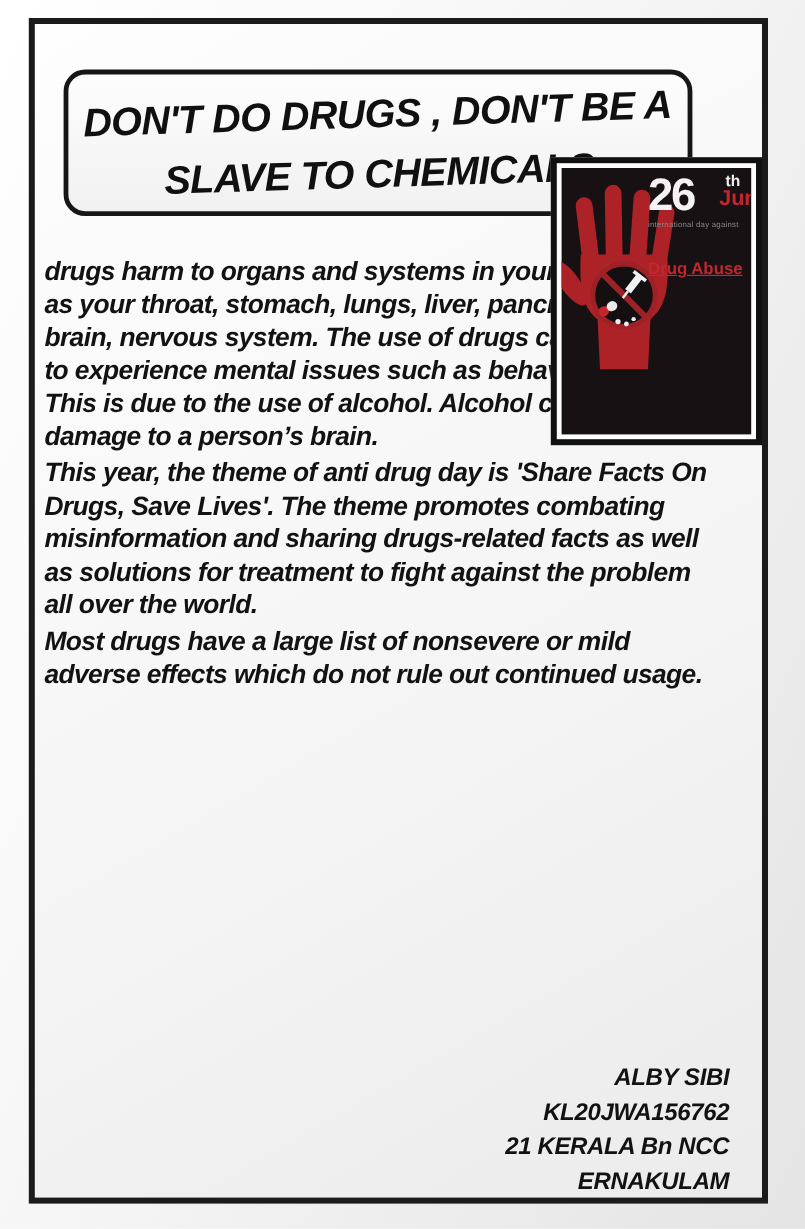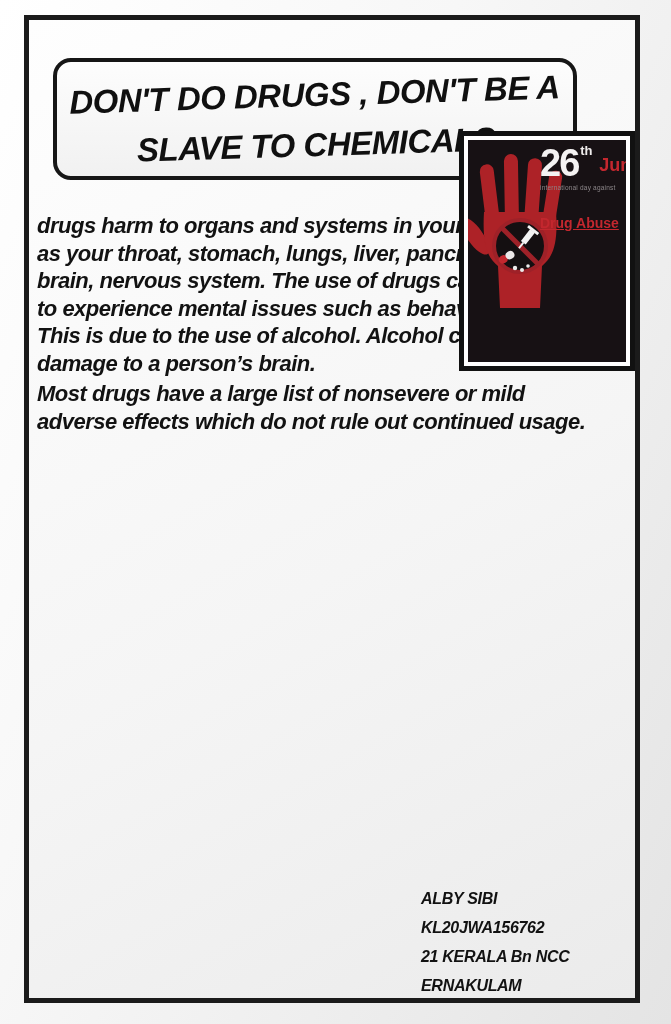--- a/index.html
+++ b/index.html
@@ -28,36 +28,36 @@
   .badge{
     position:absolute;left:430px;top:111px;width:176px;height:240px;
     border:5px solid #111;box-sizing:border-box;background:#ffffff;
     padding:4px;z-index:5;
   }
   .badge-inner{position:relative;width:100%;height:100%;background:#171114;overflow:hidden;}
   .hand-svg{position:absolute;left:-6px;top:12px;}
   .badge-text{position:absolute;left:72px;top:4px;color:#ffffff;}
   .b-row{display:flex;align-items:flex-start;line-height:1;}
   .b-day{font-size:38px;font-weight:bold;letter-spacing:-2px;color:#f4f2f2;}
-  .b-col{display:flex;flex-direction:column;margin-left:2px;}
+  .b-col{display:flex;flex-direction:column;margin-left:2px;text-align:center;}
   .b-th{font-size:13px;font-weight:bold;color:#efecec;line-height:1;}
   .b-month{font-size:18px;font-weight:bold;color:#c3272e;line-height:0.95;margin-top:0px;margin-left:19px;}
   .b-sub{font-size:6.5px;color:#8d878a;margin-top:2px;white-space:nowrap;letter-spacing:0.2px;}
   .b-title{font-size:14px;font-weight:bold;color:#c3272e;margin-top:24px;white-space:nowrap;text-decoration:underline;}
   .body-text{
     position:absolute;left:8px;top:192px;width:606px;
     font-weight:bold;font-style:italic;font-size:22px;line-height:27.5px;
     color:#121212;letter-spacing:-0.5px;
   }
   .para{white-space:pre;margin:0 0 3px 0;}
   .para.indent{text-indent:56px;}
   .signature{
     position:absolute;left:392px;top:864px;
-    font-weight:bold;font-style:italic;font-size:16px;line-height:29px;
-    white-space:pre;color:#121212;letter-spacing:-0.3px;
+    font-weight:bold;font-style:italic;font-size:20px;line-height:29px;
+    white-space:pre;color:#121212;letter-spacing:-0.3px;text-align:right;
   }
 </style>
 </head>
 <body>
 
 <div class="frame">
 
   <div class="title-box">
     <div class="title-text">DON'T DO DRUGS , DON'T BE A
 SLAVE TO CHEMICALS</div>
@@ -107,20 +107,25 @@
     </div>
   </div>
 
   <div class="body-text">
     <p class="para">drugs harm to organs and systems in your body, such
 as your throat, stomach, lungs, liver, pancreas, heart,
 brain, nervous system. The use of drugs cause people
 to experience mental issues such as behavior problems.
 This is due to the use of alcohol. Alcohol can cause
 damage to a person’s brain.</p>
+    <p class="para">This year, the theme of anti drug day is 'Share Facts On
+Drugs, Save Lives'. The theme promotes combating
+misinformation and sharing drugs-related facts as well
+as solutions for treatment to fight against the problem
+all over the world.</p>
     <p class="para">Most drugs have a large list of nonsevere or mild
 adverse effects which do not rule out continued usage.</p>
   </div>
 
   <div class="signature">ALBY SIBI
 KL20JWA156762
 21 KERALA Bn NCC
 ERNAKULAM</div>
 
 </div>

